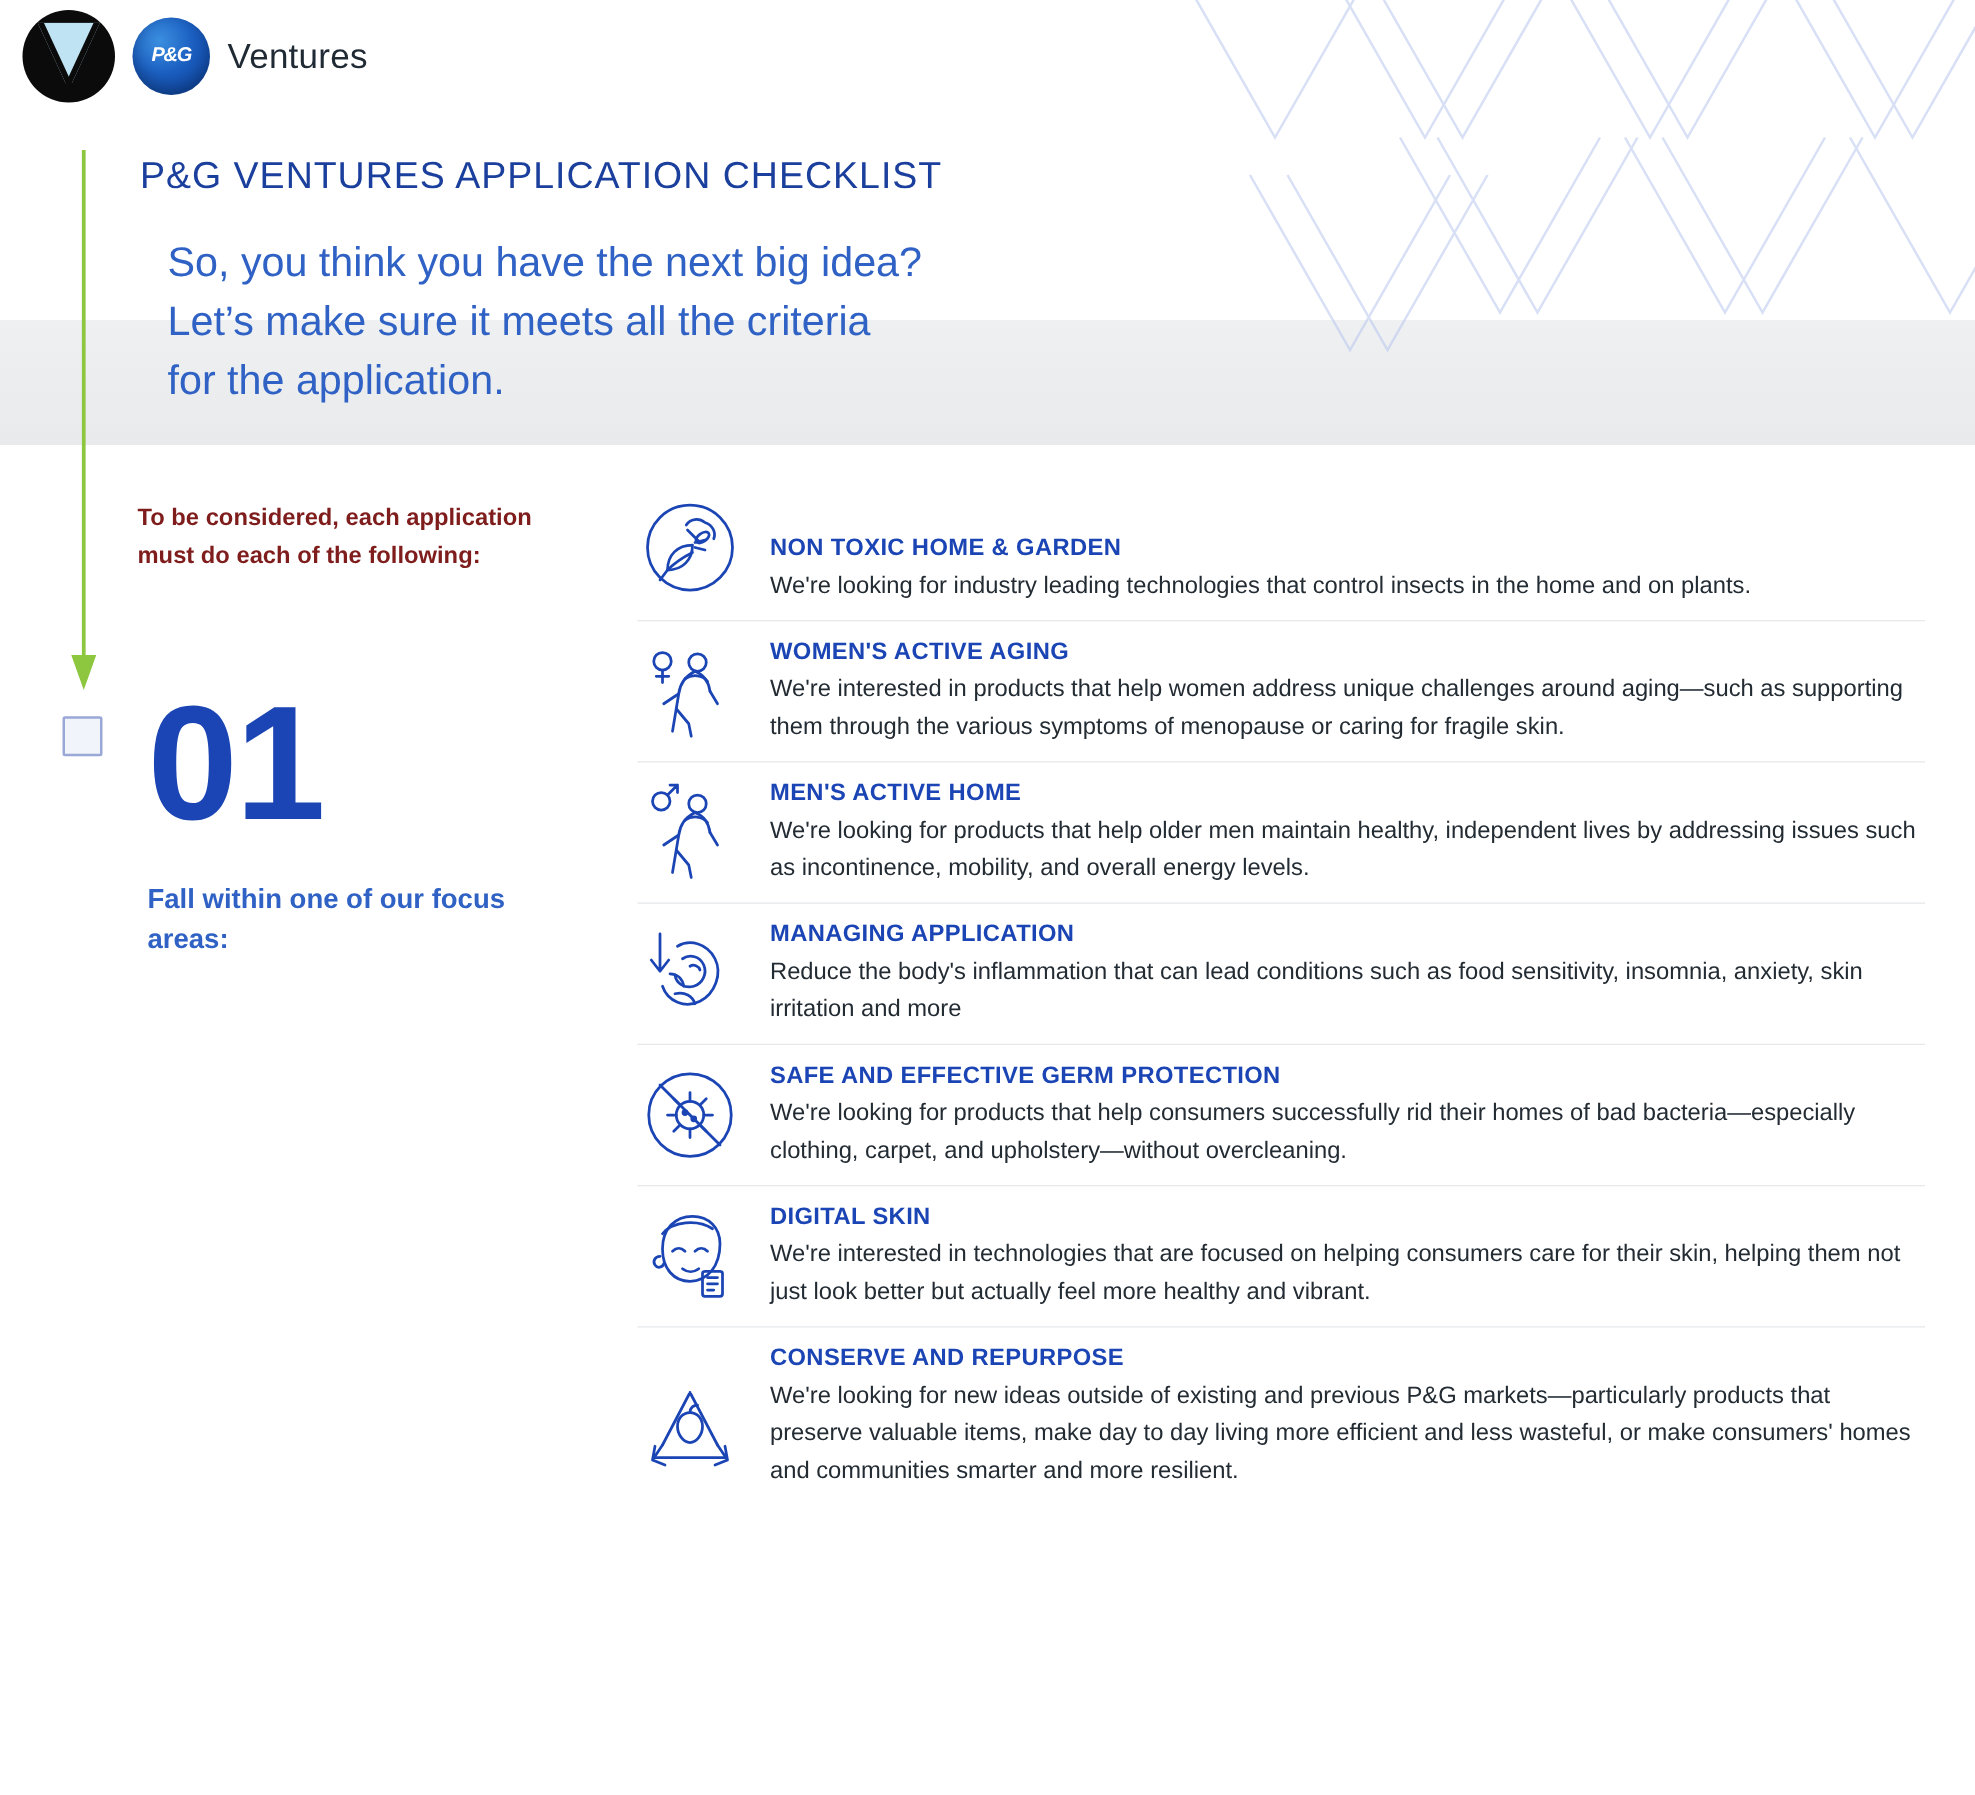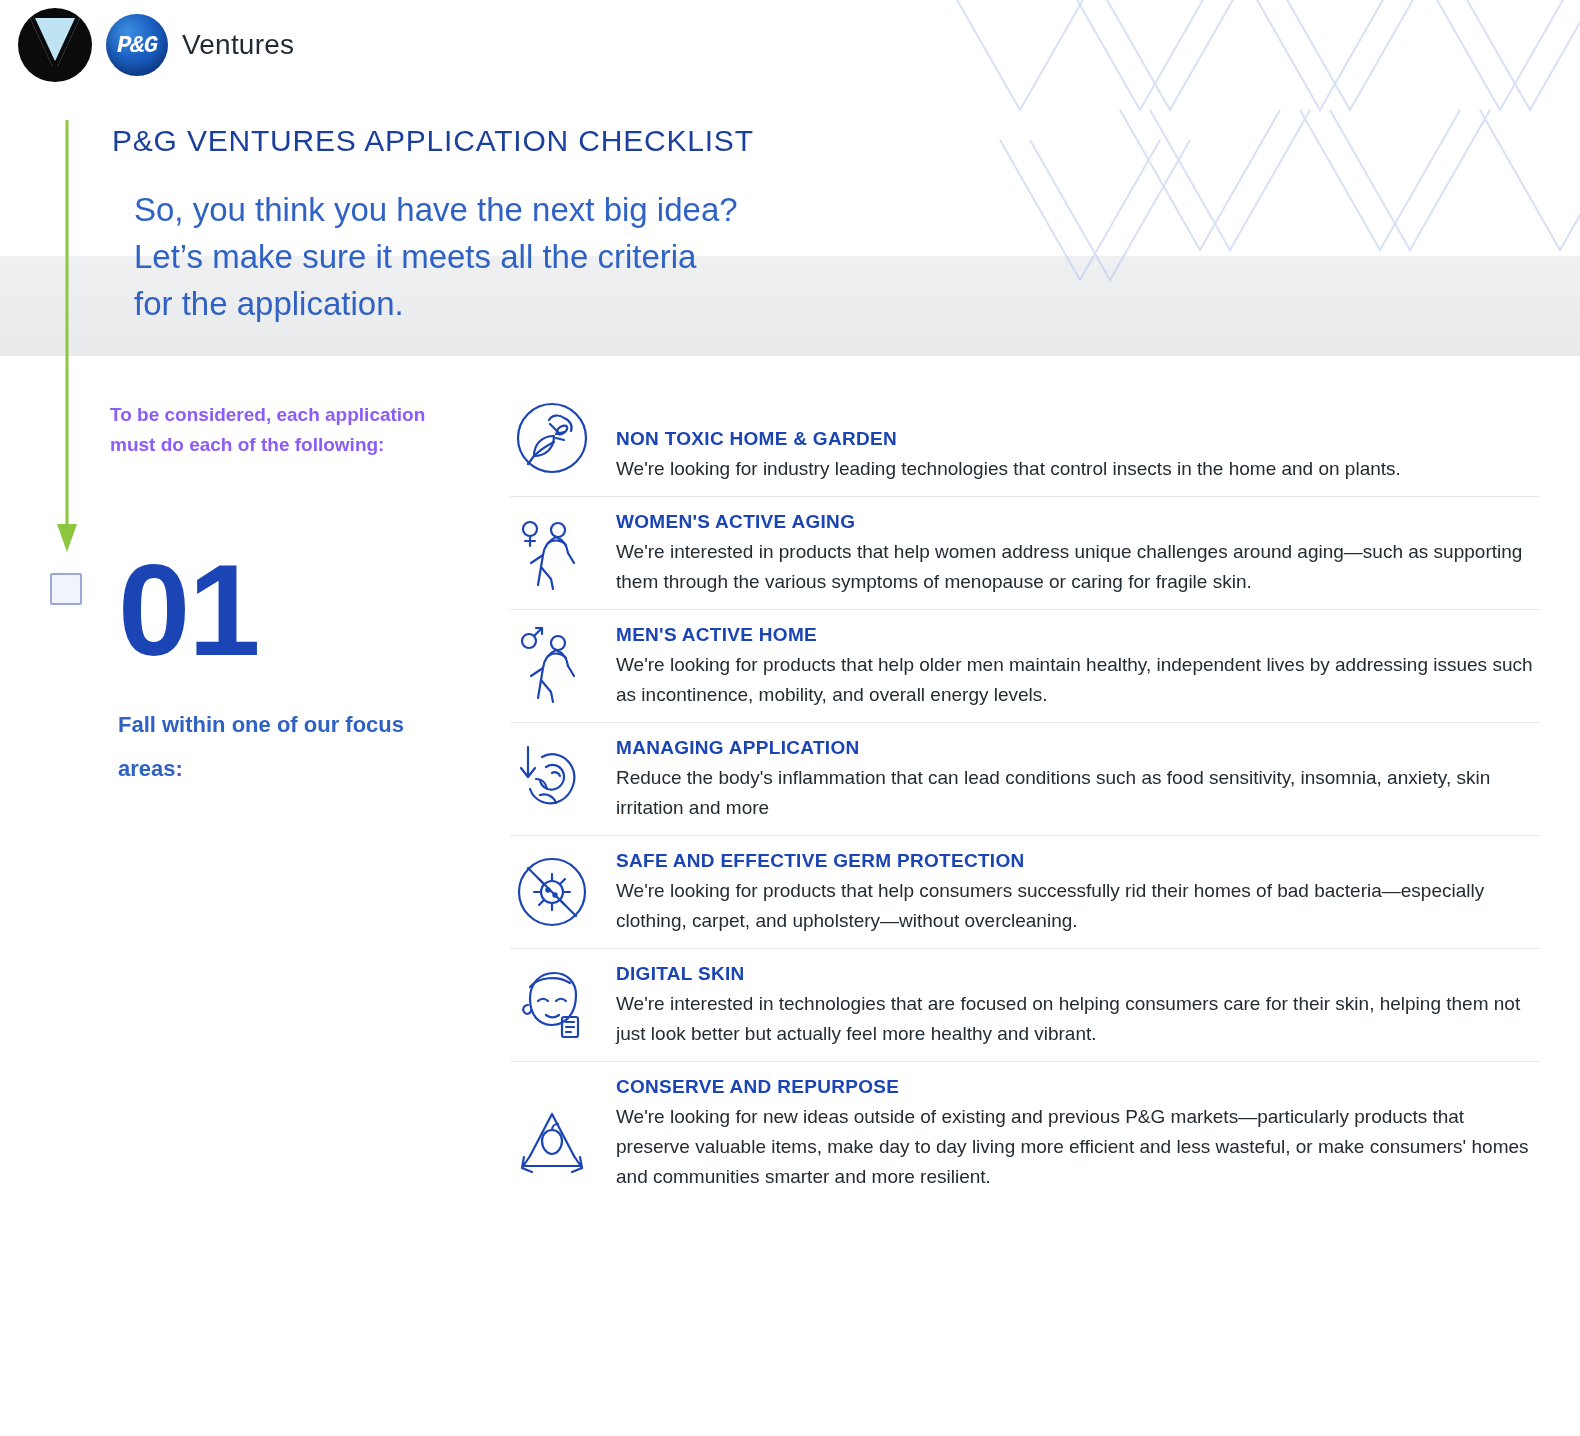--- a/index.html
+++ b/index.html
@@ -78,27 +78,26 @@
     background: #0b0b0b;
   }
   .logo-pg {
     width: 62px;
     height: 62px;
     border-radius: 50%;
     background: radial-gradient(circle at 35% 30%, #3b8fe0 0%, #1b5fc1 45%, #0b3d96 100%);
     color: #fff;
     font-weight: bold;
     font-style: italic;
-    font-size: 24px;
+    font-size: 16px;
     display: flex;
     align-items: center;
     justify-content: center;
     letter-spacing: -1px;
     box-shadow: inset 0 -6px 12px rgba(0,0,0,.25);
-    font-family: Liberation Mono, monospace;
   }
   .brand-name {
     font-size: 28px;
     color: #1f2a34;
     letter-spacing: .2px;
   }
 
   .kicker {
     position: absolute;
     left: 112px;
@@ -132,21 +131,21 @@
   .left-col {
     position: absolute;
     left: 110px;
     top: 400px;
     width: 360px;
   }
   .must-do {
     font-size: 19px;
     font-weight: bold;
     line-height: 30px;
-    color: #8b5cf6;
+    color: #7f1d1d;
   }
   .checkbox {
     position: absolute;
     left: 50px;
     top: 573px;
     width: 28px;
     height: 28px;
     border: 2px solid #9aa8d8;
     background: #f2f4fb;
     border-radius: 2px;
@@ -161,21 +160,21 @@
     color: #1b45b4;
     letter-spacing: -2px;
   }
   .focus-label {
     position: absolute;
     left: 118px;
     top: 703px;
     width: 330px;
     font-size: 22px;
     font-weight: bold;
-    line-height: 44px;
+    line-height: 32px;
     color: #2f62c4;
   }
 
   
   .areas {
     position: absolute;
     left: 510px;
     top: 386px;
     width: 1030px;
   }

